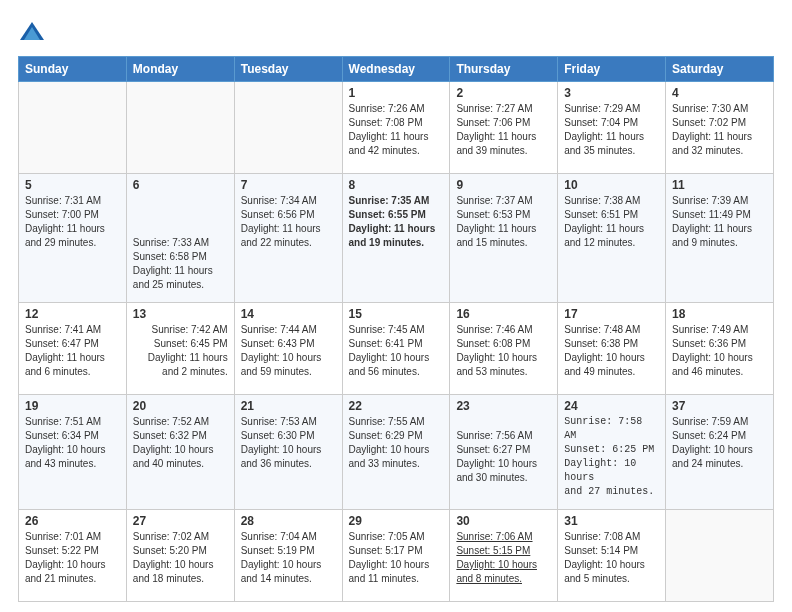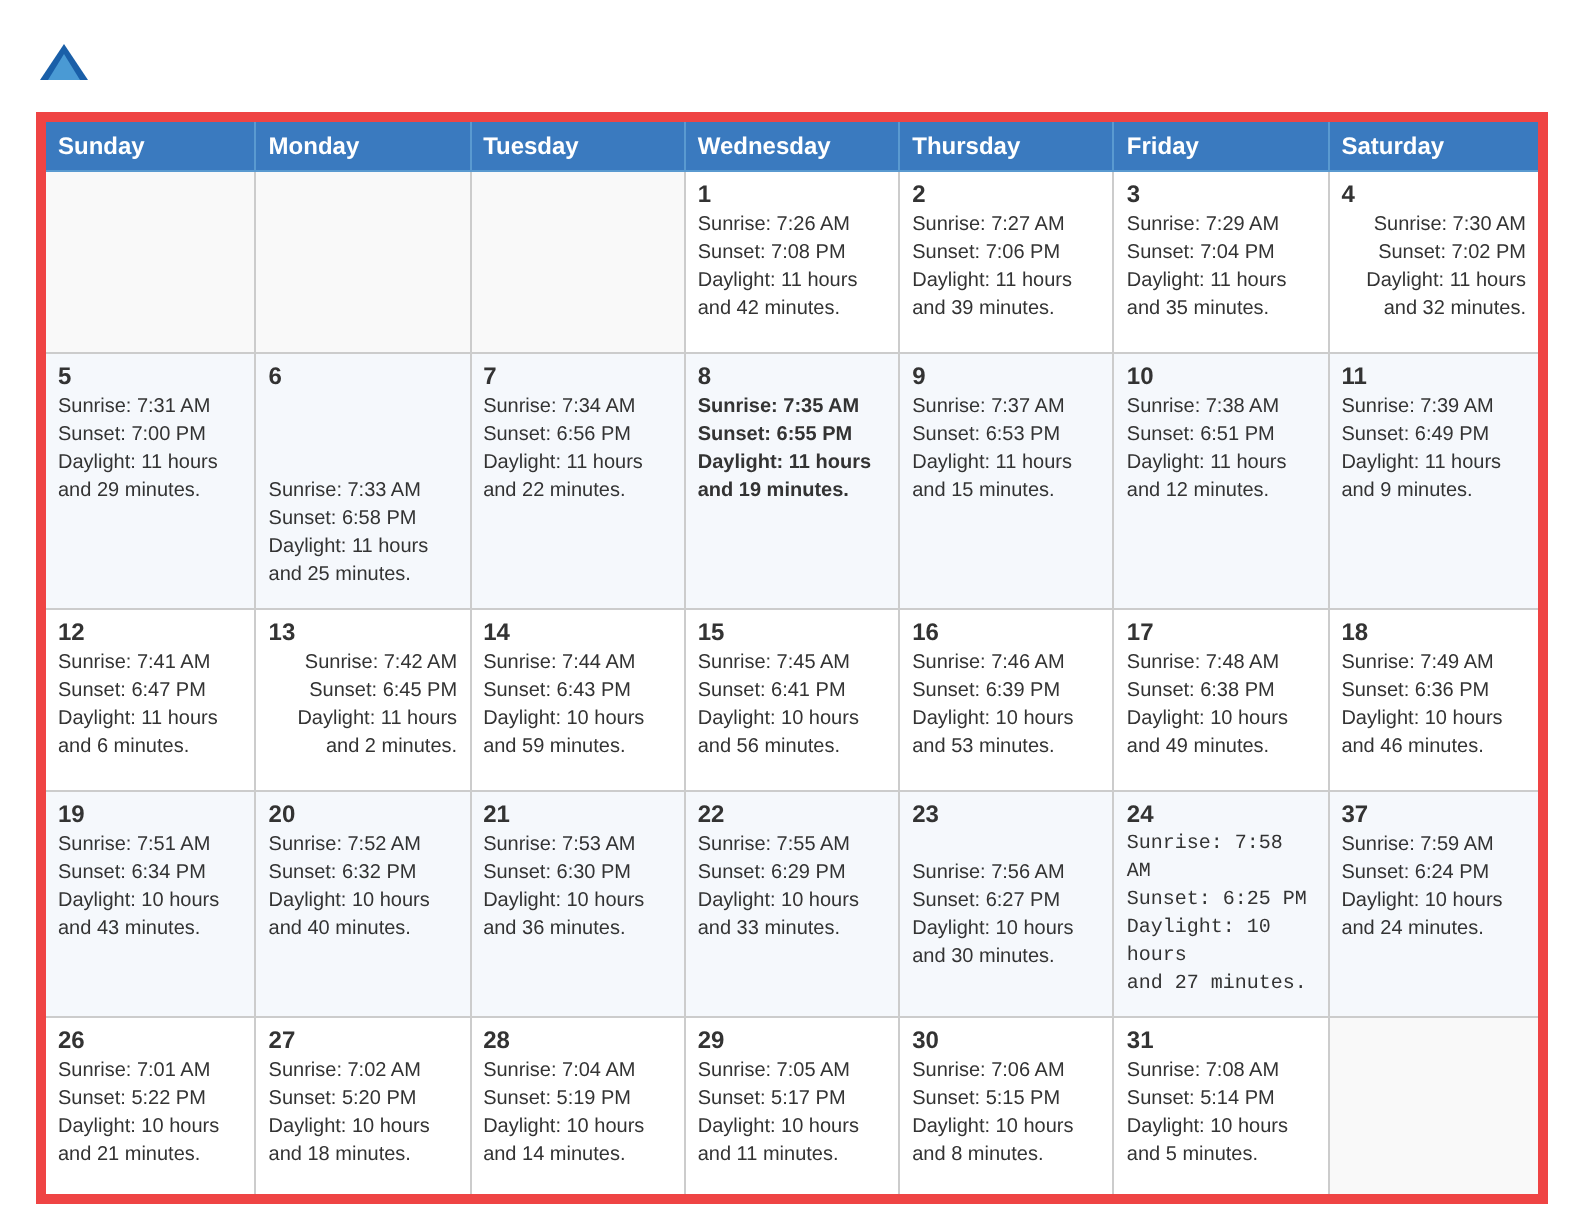--- a/index.html
+++ b/index.html
@@ -55,21 +55,21 @@
       font-weight: bold;
       color: #333;
       line-height: 1.1;
     }
     .subtitle {
       font-size: 13px;
       color: #555;
     }
     .calendar {
       flex: 1;
-      border: 5px solid #ef4444;
+      border: 1px solid #ef4444;
       border-collapse: collapse;
       width: 100%;
       table-layout: fixed;
     }
     .calendar th {
       background-color: #3a7abf;
       color: white;
       text-align: left;
       padding: 5px 6px;
       font-size: 12px;
@@ -158,21 +158,21 @@
           </td>
           <td>
             <span class="day-number">3</span>
             <div class="day-info" style="white-space: pre-line;">Sunrise: 7:29 AM
 Sunset: 7:04 PM
 Daylight: 11 hours
 and 35 minutes.</div>
           </td>
           <td>
             <span class="day-number">4</span>
-            <div class="day-info" style="white-space: pre-line; text-align: right;">Sunrise: 7:30 AM
+            <div class="day-info" style="white-space: pre-line;">Sunrise: 7:30 AM
 Sunset: 7:02 PM
 Daylight: 11 hours
 and 32 minutes.</div>
           </td>
         </tr>
         <tr>
           <td>
             <span class="day-number">5</span>
             <div class="day-info" style="white-space: pre-line;">Sunrise: 7:31 AM
 Sunset: 7:00 PM
@@ -210,21 +210,21 @@
           <td>
             <span class="day-number">10</span>
             <div class="day-info" style="white-space: pre-line;">Sunrise: 7:38 AM
 Sunset: 6:51 PM
 Daylight: 11 hours
 and 12 minutes.</div>
           </td>
           <td>
             <span class="day-number">11</span>
             <div class="day-info" style="white-space: pre-line;">Sunrise: 7:39 AM
-Sunset: 6:49 PM
+Sunset: 11:49 PM
 Daylight: 11 hours
 and 9 minutes.</div>
           </td>
         </tr>
         <tr>
           <td>
             <span class="day-number">12</span>
             <div class="day-info" style="white-space: pre-line;">Sunrise: 7:41 AM
 Sunset: 6:47 PM
 Daylight: 11 hours
@@ -247,21 +247,21 @@
           <td>
             <span class="day-number">15</span>
             <div class="day-info" style="white-space: pre-line;">Sunrise: 7:45 AM
 Sunset: 6:41 PM
 Daylight: 10 hours
 and 56 minutes.</div>
           </td>
           <td>
             <span class="day-number">16</span>
             <div class="day-info" style="white-space: pre-line;">Sunrise: 7:46 AM
-Sunset: 6:39 PM
+Sunset: 6:08 PM
 Daylight: 10 hours
 and 53 minutes.</div>
           </td>
           <td>
             <span class="day-number">17</span>
             <div class="day-info" style="white-space: pre-line;">Sunrise: 7:48 AM
 Sunset: 6:38 PM
 Daylight: 10 hours
 and 49 minutes.</div>
           </td>
@@ -348,21 +348,21 @@
           </td>
           <td>
             <span class="day-number">29</span>
             <div class="day-info" style="white-space: pre-line;">Sunrise: 7:05 AM
 Sunset: 5:17 PM
 Daylight: 10 hours
 and 11 minutes.</div>
           </td>
           <td>
             <span class="day-number">30</span>
-            <div class="day-info" style="white-space: pre-line;">Sunrise: 7:06 AM
+            <div class="day-info" style="white-space: pre-line; text-decoration: underline;">Sunrise: 7:06 AM
 Sunset: 5:15 PM
 Daylight: 10 hours
 and 8 minutes.</div>
           </td>
           <td>
             <span class="day-number">31</span>
             <div class="day-info" style="white-space: pre-line;">Sunrise: 7:08 AM
 Sunset: 5:14 PM
 Daylight: 10 hours
 and 5 minutes.</div>

